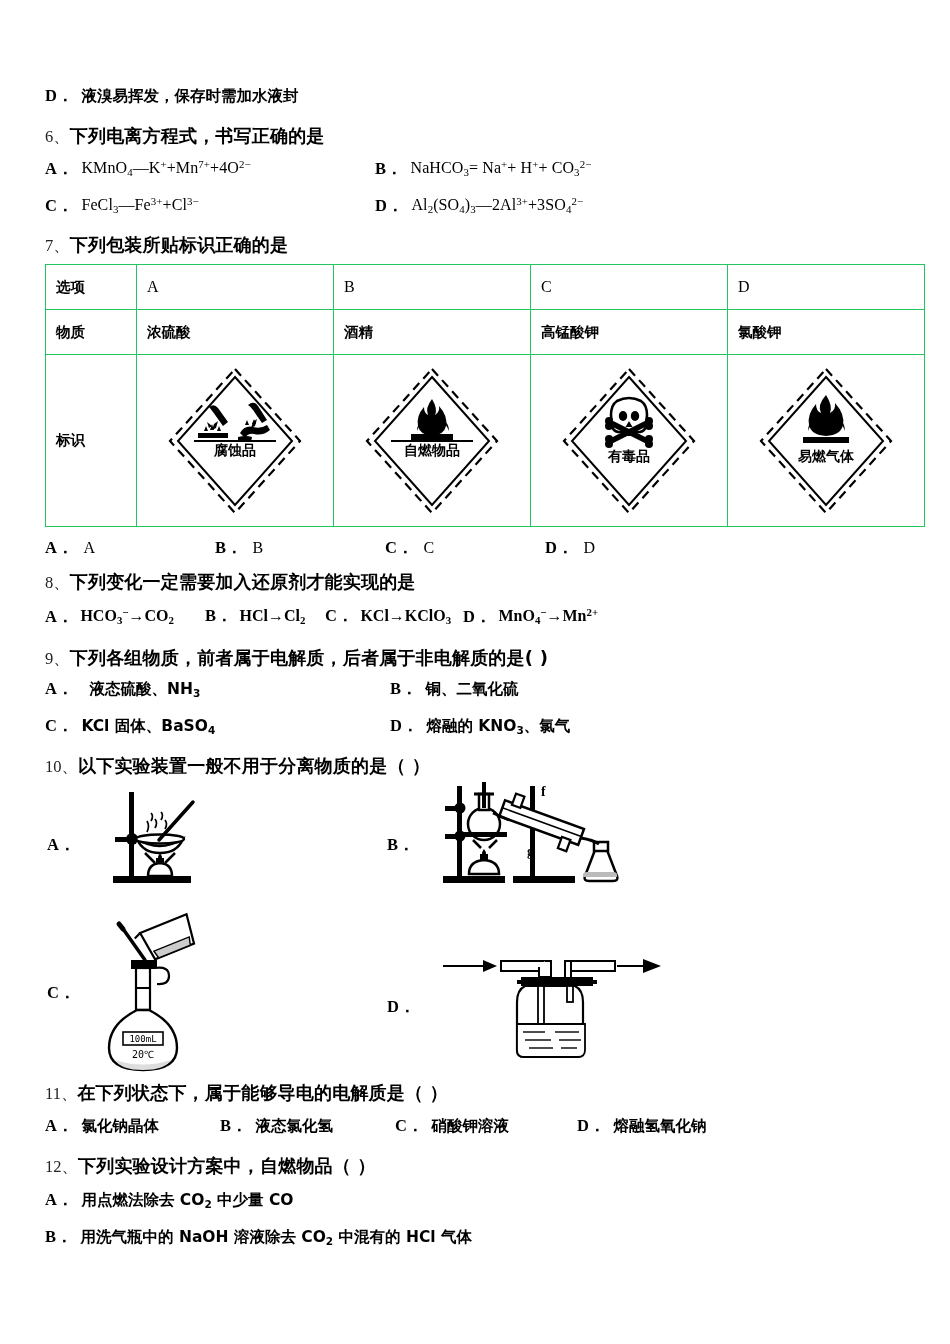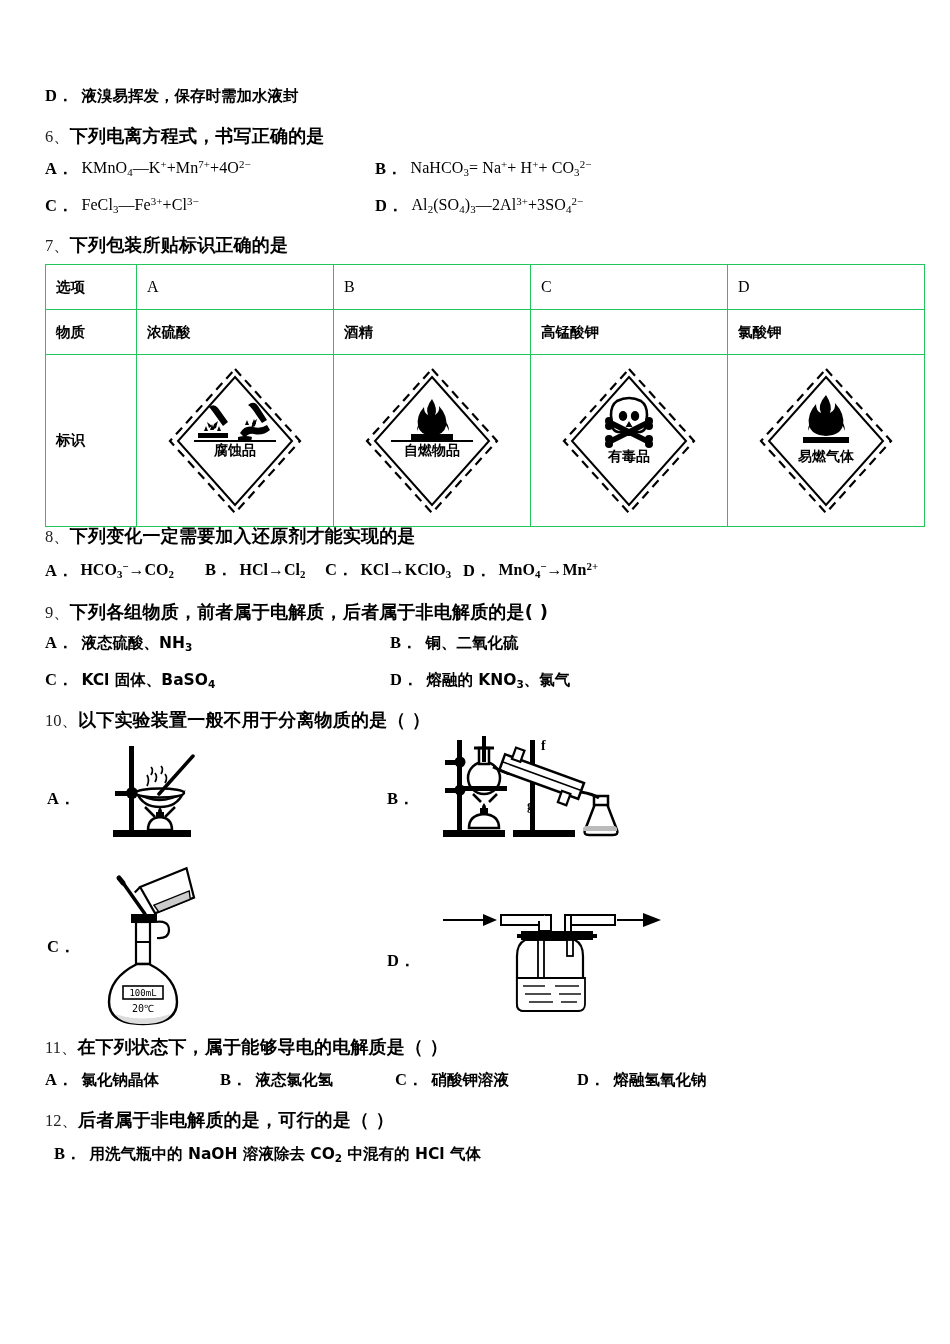--- a/index.html
+++ b/index.html
@@ -330,20 +330,38 @@
 
             <rect x="52" y="76" width="46" height="6" fill="#000"></rect>
             <text x="75" y="100" font-family="DejaVu Sans, sans-serif" font-size="14" font-weight="bold" text-anchor="middle" fill="#000">易燃气体</text>
           </svg>
         </div>
       </td>
     </tr>
   </tbody>
       </table>
 
+  <div class="ansline">
+    <span class="opt" style="left:0;">
+      <span class="lbl">A．</span>
+      <span class="sci" style="margin-left:6px;">A</span>
+    </span>
+    <span class="opt" style="left:170px;">
+      <span class="lbl">B．</span>
+      <span class="sci" style="margin-left:6px;">B</span>
+    </span>
+    <span class="opt" style="left:340px;">
+      <span class="lbl">C．</span>
+      <span class="sci" style="margin-left:6px;">C</span>
+    </span>
+    <span class="opt" style="left:500px;">
+      <span class="lbl">D．</span>
+      <span class="sci" style="margin-left:6px;">D</span>
+    </span>
+  </div>
 
   <div class="qline" style="margin-bottom:16px;">
     <span class="qnum">8、</span><span class="qtext">下列变化一定需要加入还原剂才能实现的是</span>
   </div>
 
   <div class="opt-row" style="margin-bottom:22px;">
     <span class="opt" style="left:0;">
       <span class="lbl">A．</span>
       <span class="sci-b" style="margin-left:3px;">HCO<sub>3</sub><sup>−</sup>→CO<sub>2</sub></span>
     </span>
@@ -361,21 +379,21 @@
     </span>
   </div>
 
   <div class="qline" style="">
     <span class="qnum">9、</span><span class="qtext">下列各组物质，前者属于电解质，后者属于非电解质的是(     )</span>
   </div>
 
   <div class="opt-row" style="margin-bottom:18px;">
     <span class="opt" style="left:0;">
       <span class="lbl">A．</span>
-      <span class="cn" style="margin-left:4px;">液态硫酸、NH<sub>3</sub></span>
+      <span class="cn" style="margin-left:12px;">液态硫酸、NH<sub>3</sub></span>
     </span>
     <span class="opt" style="left:345px;">
       <span class="lbl">B．</span>
       <span class="cn" style="margin-left:4px;">铜、二氧化硫</span>
     </span>
   </div>
 
   <div class="opt-row" style="margin-bottom:20px;">
     <span class="opt" style="left:0;">
       <span class="lbl">C．</span>
@@ -569,25 +587,31 @@
       <span class="lbl">C．</span>
       <span class="cn" style="margin-left:4px;">硝酸钾溶液</span>
     </span>
     <span class="opt" style="left:532px;">
       <span class="lbl">D．</span>
       <span class="cn" style="margin-left:4px;">熔融氢氧化钠</span>
     </span>
   </div>
 
   <div class="qline" style="margin-bottom:16px;">
-    <span class="qnum">12、</span><span class="qtext">后者属于非电解质的是，可行的是（    ）</span>
-  </div>
-
+    <span class="qnum">12、</span><span class="qtext">下列实验设计方案中，自燃物品（    ）</span>
+  </div>
+
+  <div class="opt-row" style="margin-bottom:18px;">
+    <span class="opt" style="left:0;">
+      <span class="lbl">A．</span>
+      <span class="cn" style="margin-left:4px;">用点燃法除去 CO<sub>2</sub> 中少量 CO</span>
+    </span>
+  </div>
 
   <div class="opt-row">
-    <span class="opt" style="left:0;margin-left:9px;">
+    <span class="opt" style="left:0;">
       <span class="lbl">B．</span>
       <span class="cn" style="margin-left:4px;">用洗气瓶中的 NaOH 溶液除去 CO<sub>2</sub> 中混有的 HCl 气体</span>
     </span>
   </div>
 
  </div>
 </div>
 
 </body></html>

